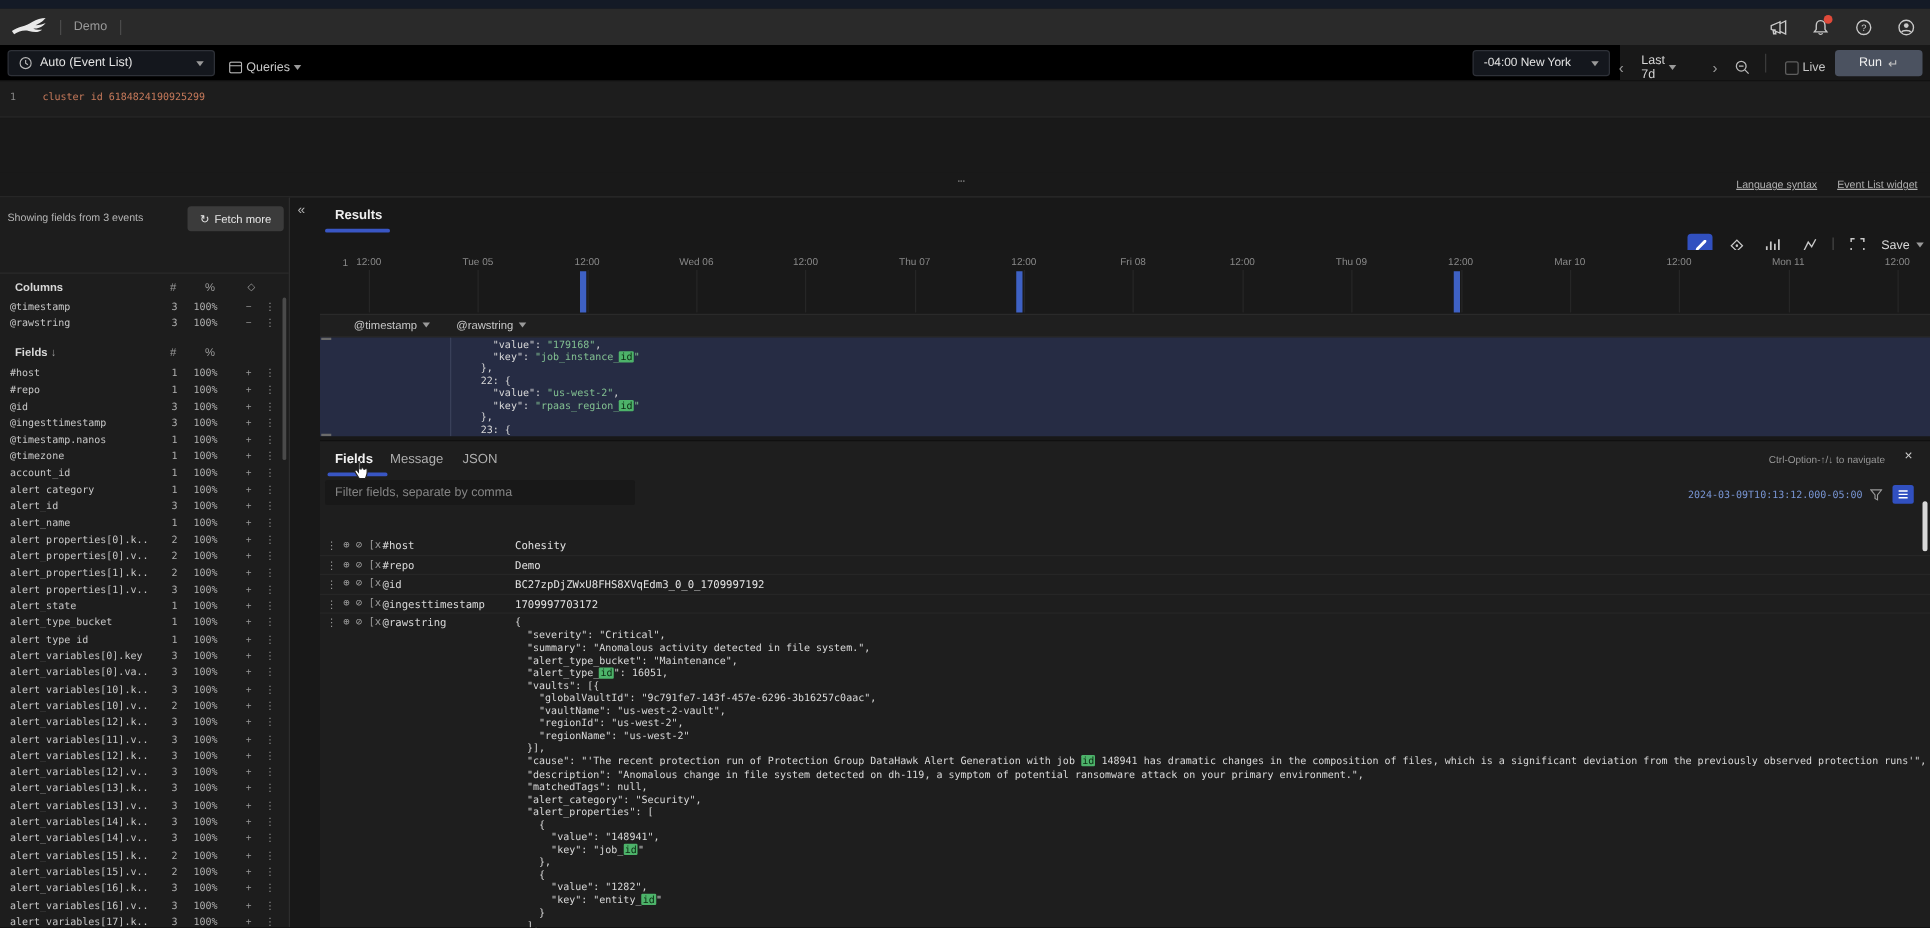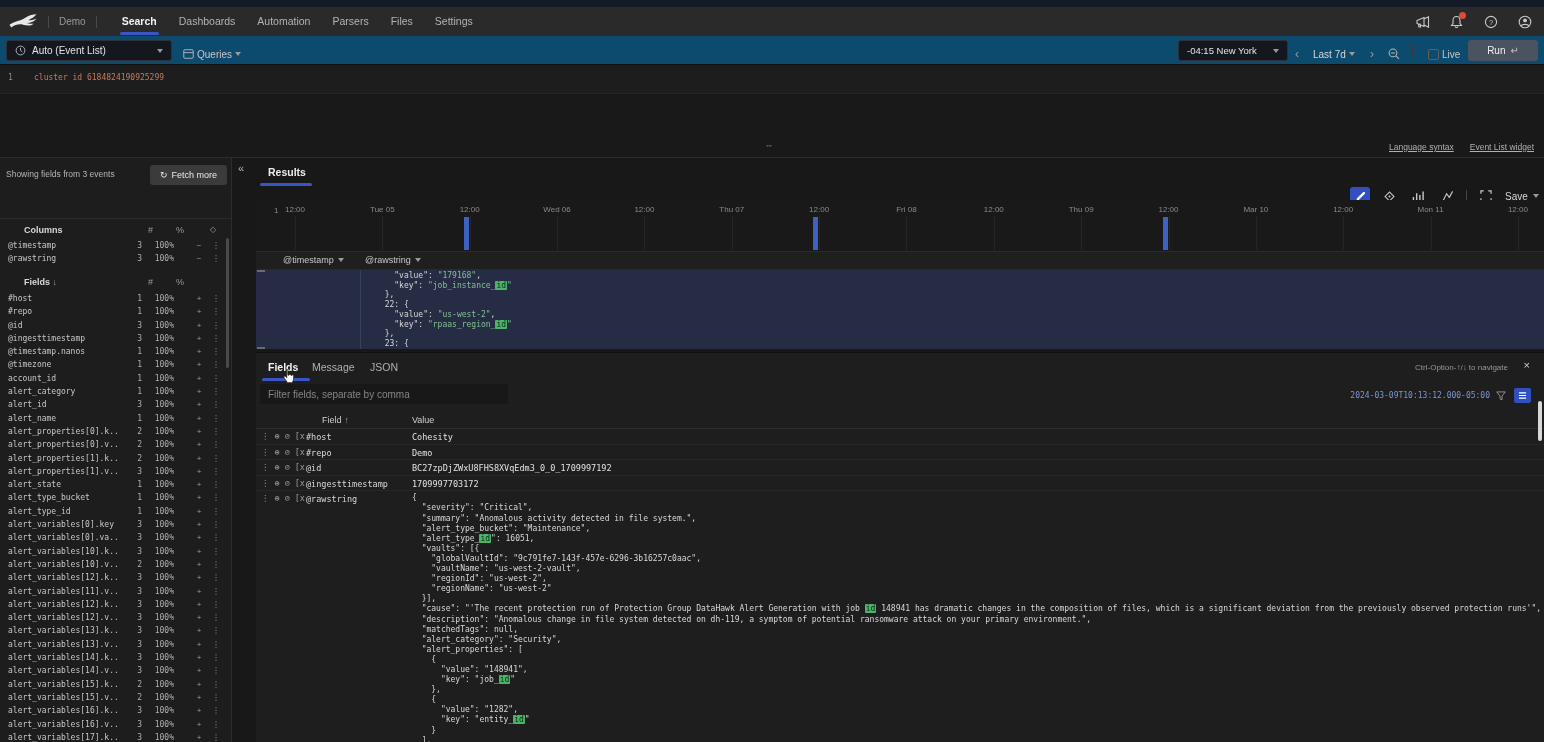--- a/index.html
+++ b/index.html
@@ -14,21 +14,21 @@
 .navsep{width:1px;height:12px;background:#4a4a4a;margin:0 10px}
 .workspace{font-size:10px;color:#9a9a9a}
 .tabs{display:flex;align-items:center;height:29px;margin-left:4px}
 .tab{position:relative;font-size:10.5px;color:#b3b3b3;margin:0 11px;height:29px;line-height:29px;cursor:default}
 .tab.active{color:#f2f2f2;font-weight:bold}
 .tab.active::after{content:"";position:absolute;left:-2px;right:-2px;bottom:1px;height:3px;background:#3956c4;border-radius:2px}
 .nav-icons{position:absolute;right:12px;top:0;height:29px;display:flex;align-items:center;gap:19px}
 .nicon{position:relative;width:15px;height:15px;display:flex;align-items:center;justify-content:center;color:#c9c9c9}
 .reddot{position:absolute;right:-2px;top:-2px;width:7px;height:7px;border-radius:50%;background:#e04a3a}
 
-.querybar{position:absolute;left:0;top:36px;width:1544px;height:28px;background:#0c4a6e}
+.querybar{position:absolute;left:0;top:36px;width:1296px;height:28px;background:#000000}
 .dd{position:absolute;background:#14171d;border:1px solid #2e3138;border-radius:3px;display:flex;align-items:center;color:#e3e3e3}
 .viewdd{left:6px;top:4px;width:166px;height:21px;font-size:10px;padding:0 8px;gap:6px}
 .viewdd .caret{margin-left:auto}
 .tzdd{left:1178px;top:4px;width:110px;height:21px;font-size:9.5px;padding:0 8px}
 .tzdd .caret{margin-left:auto}
 .caret{width:0;height:0;border-left:3.5px solid transparent;border-right:3.5px solid transparent;border-top:4px solid #9a9a9a;display:inline-block}
 .qb-item{position:absolute;top:4px;height:28px;display:flex;align-items:center;gap:3px;font-size:10px;color:#c6c6c6}
 .chevbtn{font-size:12px;color:#9a9a9a}
 .vsep{position:absolute;left:1412px;top:7px;width:1px;height:15px;background:#3a3a3a}
 .checkbox{width:11px;height:11px;border:1px solid #5f5f5f;border-radius:2px;background:transparent}
@@ -42,21 +42,21 @@
 .handle{position:absolute;left:766px;top:2px;color:#666;font-size:10px;letter-spacing:1px}
 .links{position:absolute;right:10px;top:4px;display:flex;gap:16px}
 .link{font-size:8.5px;color:#b0b0b0;text-decoration:underline}
 
 .sidebar{position:absolute;left:0;top:158px;width:232px;height:584px;background:#1d1d1d;border-right:1px solid #2d2d2d;overflow:hidden}
 .sb-summary{position:absolute;left:6px;top:11px;font-size:8.5px;color:#b5b5b5;width:142px}
 .fetchbtn{position:absolute;left:150px;top:7px;width:77px;height:20px;background:#3b3b3b;border-radius:3px;display:flex;align-items:center;justify-content:center;gap:4px;font-size:9px;color:#e8e8e8}
 .sb-filter{position:absolute;left:5px;top:33px;width:222px;height:21px;background:#262626;border-radius:3px;display:flex;align-items:center;padding:0 7px}
 .sb-filter .ph{font-size:9px;color:#8a8a8a;flex:1}
 .sb-div{position:absolute;left:0;top:60px;width:232px;height:1px;background:#2a2a2a}
-.sb-header{position:absolute;left:16px;width:184px;height:13px;font-size:9px;color:#d8d8d8;font-weight:bold}
+.sb-header{position:absolute;left:4px;width:184px;height:13px;font-size:9px;color:#d8d8d8;font-weight:bold}
 .sb-header .h-name{position:absolute;left:8px}
 .sb-header .h-count{position:absolute;left:132px;color:#9a9a9a;font-weight:normal}
 .sb-header .h-pct{position:absolute;left:160px;color:#9a9a9a;font-weight:normal}
 .sb-header .h-sync{position:absolute;left:194px;color:#9a9a9a;font-weight:normal;font-size:8px}
 .sb-rows{position:absolute;left:0;width:232px}
 .sb-row{position:relative;width:232px;height:13.3px;font-size:8px;color:#c8c8c8;font-family:"DejaVu Sans Mono",monospace}
 .sb-row .f-name{position:absolute;left:8px;top:2px;width:118px;white-space:nowrap;overflow:hidden}
 .sb-row .f-count{position:absolute;left:128px;top:2px;width:14px;text-align:right;color:#b0b0b0}
 .sb-row .f-pct{position:absolute;left:146px;top:2px;width:28px;text-align:right;color:#b0b0b0}
 .sb-row .f-act{position:absolute;left:194px;top:2px;width:10px;text-align:center;color:#9a9a9a;font-family:"Liberation Sans",sans-serif}
@@ -121,28 +121,20 @@
 
   <header class="navbar">
     <span class="logo">
       <svg width="30" height="18" viewBox="0 0 32 20">
           <path d="M1 13 C7 9 13 9 19 5 C23 2.5 27 1.5 31 1.5 C28 5 26 6 22 8 C26 8 29 7 31 6 C28 10 24 11 20 11 C23 12 26 12 28 12 C24 15 20 14 16 13 C12 12 7 13 3 16 Z" fill="#e8e8e8"></path>
         </svg>
     </span>
     <span class="navsep"></span>
     <span class="workspace">Demo</span>
     <span class="navsep"></span>
-    <nav class="tabs">
-        <span class="tab active">Search</span>
-        <span class="tab">Dashboards</span>
-        <span class="tab">Automation</span>
-        <span class="tab">Parsers</span>
-        <span class="tab">Files</span>
-        <span class="tab">Settings</span>
-      </nav>
     <div class="nav-icons">
       <span class="nicon">
         <svg width="14" height="12" viewBox="0 0 14 12">
             <path d="M1 4.5 L8 1.5 V10.5 L1 7.5 Z M8 3 L12.5 0.8 V11.2 L8 9 Z M2.5 8 L4 8 L4.6 11 L2.9 11 Z" fill="none" stroke="#c9c9c9" stroke-width="1.1"></path>
           </svg>
       </span>
       <span class="nicon">
         <svg width="13" height="14" viewBox="0 0 13 14">
             <path d="M6.5 1.5 C4 1.5 3 3.5 3 5.5 L3 8.5 L1.5 10.5 L11.5 10.5 L10 8.5 L10 5.5 C10 3.5 9 1.5 6.5 1.5 Z M5 11.5 A1.6 1.6 0 0 0 8 11.5" fill="none" stroke="#c9c9c9" stroke-width="1.1"></path>
           </svg>
@@ -175,21 +167,21 @@
     </div>
     <div class="qb-item" style="left:183px">
       <svg width="11" height="10" viewBox="0 0 12 11">
           <rect x="0.8" y="0.8" width="10.4" height="9.4" rx="1.2" fill="none" stroke="#b8b8b8" stroke-width="1"></rect>
           <path d="M0.8 4 H11.2" stroke="#b8b8b8" stroke-width="1"></path>
         </svg>
       <span>Queries</span>
       <span class="caret"></span>
     </div>
     <div class="dd tzdd">
-      <span>-04:15 New York</span>
+      <span>-04:00 New York</span>
       <span class="caret"></span>
     </div>
     <div class="qb-item chevbtn" style="left:1295px">
         <span>‹</span>
       </div>
     <div class="qb-item" style="left:1313px">
       <span style="color:#d6d6d6">Last 7d</span>
       <span class="caret"></span>
     </div>
     <div class="qb-item chevbtn" style="left:1370px">
@@ -613,27 +605,20 @@
     <span class="ins-funnel">
       <svg width="10" height="10" viewBox="0 0 11 11">
           <path d="M0.8 1 H10.2 L6.6 5.5 V9.8 L4.4 8.6 V5.5 Z" fill="none" stroke="#9a9a9a" stroke-width="1"></path>
         </svg>
     </span>
     <span class="ins-bluebtn">
       <svg width="9" height="9" viewBox="0 0 10 10">
           <path d="M1 2 H9 M1 5 H9 M1 8 H9" stroke="#fff" stroke-width="1.3"></path>
         </svg>
     </span>
-    <div class="ins-thead">
-      <span class="th-field">
-          <span>Field</span>
-          <span style="color:#9a9a9a">↑</span>
-        </span>
-      <span class="th-value">Value</span>
-    </div>
     <div class="ins-rows" id="ins-rows">
         <div class="ins-row">
           <span class="ricons">
             <span>⋮</span>
             <span>⊕</span>
             <span>⊘</span>
             <span>[x</span>
           </span>
           <span class="rname">#host</span>
           <span class="rvalue">Cohesity</span>

